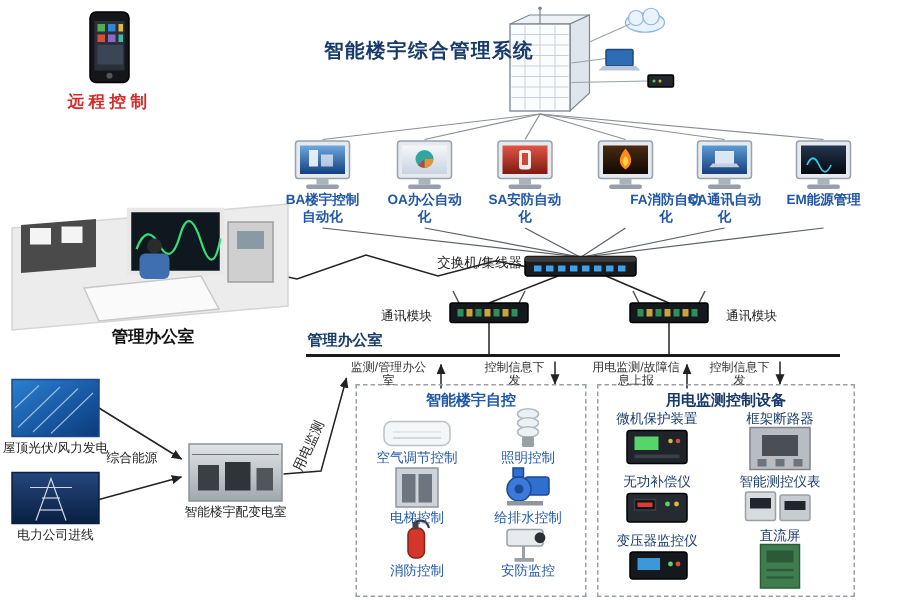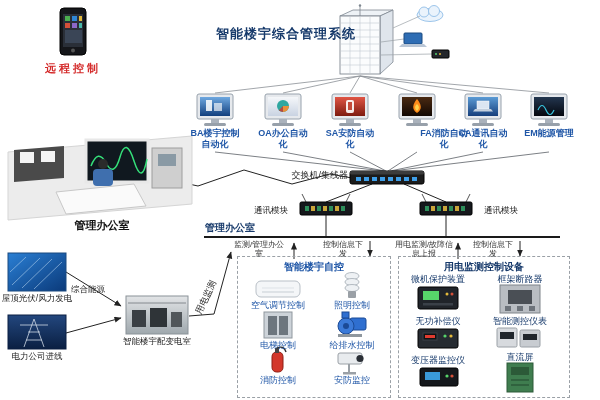--- a/index.html
+++ b/index.html
@@ -408,17 +408,17 @@
 <div class="lbl blue f9" style="left:320px;top:375px;width:64px;">安防监控</div>
 
 <div class="lbl navy f9" style="left:404px;top:274px;width:68px;">微机保护装置</div>
 <div class="lbl navy f9" style="left:486px;top:274px;width:68px;">框架断路器</div>
 <div class="lbl navy f9" style="left:404px;top:316px;width:68px;">无功补偿仪</div>
 <div class="lbl navy f9" style="left:486px;top:316px;width:68px;">智能测控仪表</div>
 <div class="lbl navy f9" style="left:404px;top:355px;width:68px;">变压器监控仪</div>
 <div class="lbl navy f9" style="left:486px;top:352px;width:68px;">直流屏</div>
 
 <div class="lbl f85" style="left:0px;top:293px;width:74px;color:#222;">屋顶光伏/风力发电</div>
-<div class="lbl f85" style="left:66px;top:284px;width:44px;color:#222;">综合能源</div>
+<div class="lbl f85" style="left:66px;top:300px;width:44px;color:#222;">综合能源</div>
 <div class="lbl f85" style="left:4px;top:351px;width:66px;color:#222;">电力公司进线</div>
 <div class="lbl f85" style="left:112px;top:336px;width:90px;color:#222;">智能楼宇配变电室</div>
 
 </div>
 
 </body></html>

